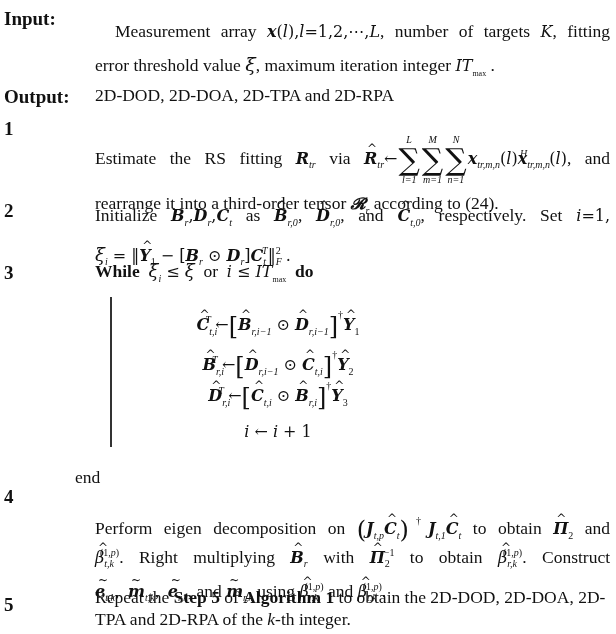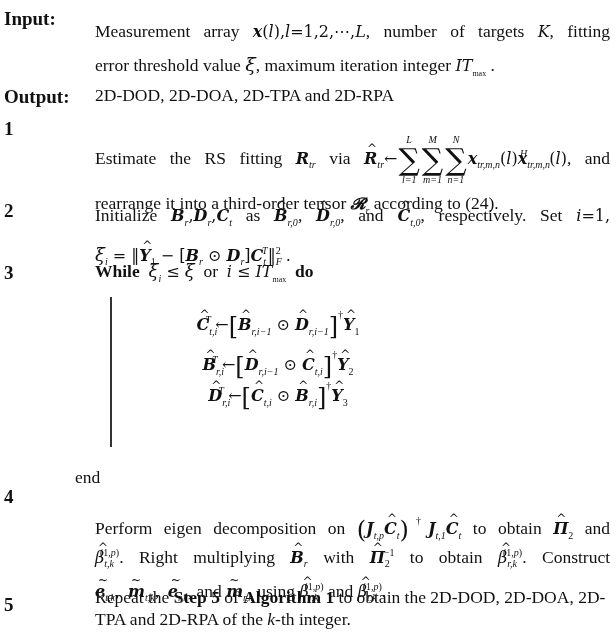--- a/index.html
+++ b/index.html
@@ -25,21 +25,21 @@
   .loop { position:absolute; left:110px; top:297px; width:2px; height:150px; background:#333; }
   .loopline { position:absolute; left:0; width:616px; text-align:center; padding-right:60px; box-sizing:border-box;text-decoration:underline; }
   .loopline span.inner { display:inline-block; min-width:260px; text-align:center; }
   .br { font-size:24px; vertical-align:middle; font-family:"DejaVu Serif",serif; font-weight:lighter; }
 </style>
 </head>
 <body>
 
 <div class="row" style="top:0;">
   <div class="lbl" style="top:8px;">Input:</div>
-  <div class="body just" style="top:14px;">
+  <div class="body just" style="top:14px;margin-left:20px;">
     <span>Measurement array</span>
     <span class="mb">x</span><span class="mr">(</span><span class="m">l</span><span class="mr">),</span><span class="m">l</span><span class="mr">=1,2,⋯,</span><span class="m">L</span><span>, number of targets</span>
     <span class="m">K</span><span>, fitting</span>
   </div>
   <div class="body" style="top:47px;">
     <span>error threshold value</span>
     <span class="m" style="font-size:19px;">ξ</span><span>, maximum iteration integer</span>
     <span class="m">IT</span><sub style="font-style:normal;font-size:8px;">max</sub>
     <span>.</span>
   </div>
@@ -115,20 +115,23 @@
   <div class="loopline" style="top:40px;line-height:38px;">
     <span class="inner">
       <span class="mb hat">B</span><sub>r,i</sub><sup style="margin-left:-12px;">T</sup>&nbsp;<span class="mr">←</span><span class="br">[</span><span class="mb hat">D</span><sub>r,i−1</sub><span class="mr"> ⊙ </span><span class="mb hat">C</span><sub>t,i</sub><span class="br">]</span><sup style="font-style:normal;vertical-align:12px;">†</sup><span class="mb hat">Y</span><sub style="font-style:normal;">2</sub>
     </span>
   </div>
   <div class="loopline" style="top:71px;line-height:38px;">
     <span class="inner">
       <span class="mb hat">D</span><sub>r,i</sub><sup style="margin-left:-12px;">T</sup>&nbsp;<span class="mr">←</span><span class="br">[</span><span class="mb hat">C</span><sub>t,i</sub><span class="mr"> ⊙ </span><span class="mb hat">B</span><sub>r,i</sub><span class="br">]</span><sup style="font-style:normal;vertical-align:12px;">†</sup><span class="mb hat">Y</span><sub style="font-style:normal;">3</sub>
     </span>
   </div>
+  <div class="loopline" style="top:120px;line-height:30px;">
+    <span class="inner"><span class="m">i</span><span class="mr"> ← </span><span class="m">i</span><span class="mr"> + 1</span></span>
+  </div>
 </div>
 
 <div class="row" style="top:460px;">
   <div class="body" style="left:75px;">end</div>
 </div>
 
 <div class="row" style="top:486px;">
   <div class="lbl" style="top:0;">4</div>
   <div class="body just" style="top:18px;">
     <span>Perform eigen decomposition on</span>

